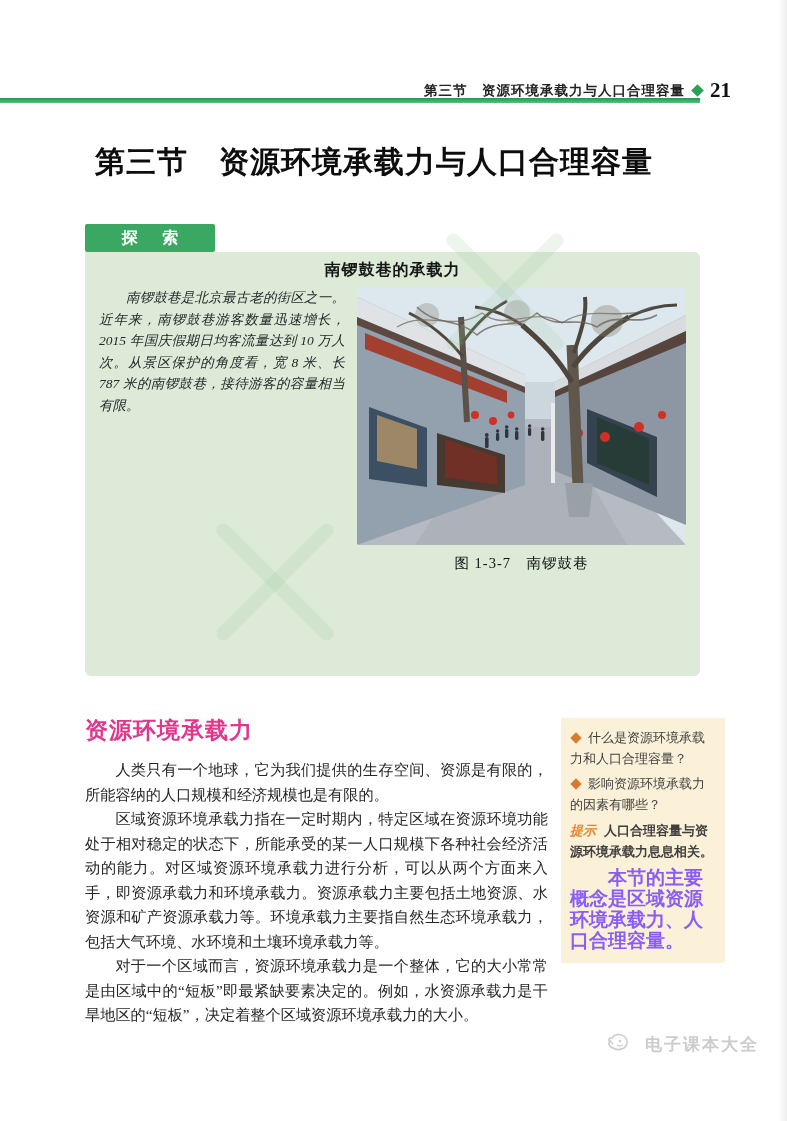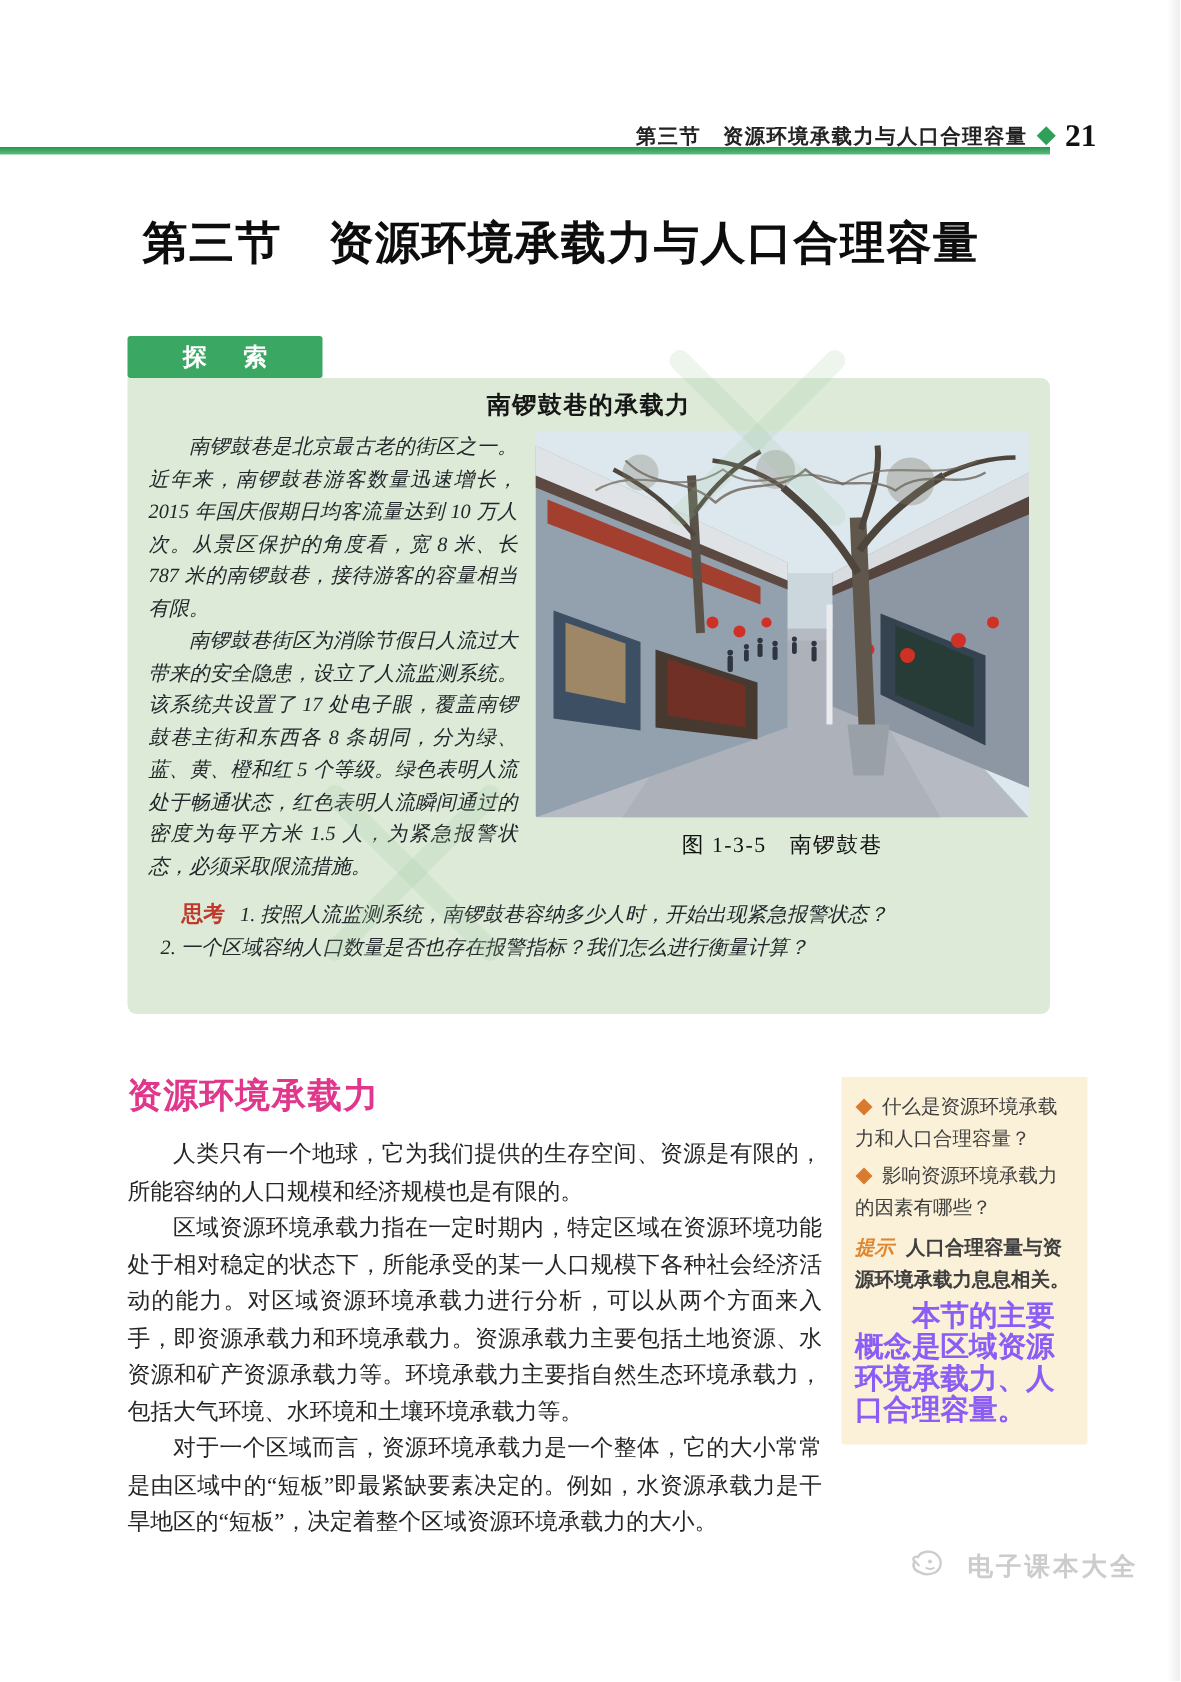--- a/index.html
+++ b/index.html
@@ -133,21 +133,21 @@
     margin:0 0 4px 0;
     font-family:"Liberation Sans", sans-serif;
     font-size:13px;line-height:21px;font-weight:normal;color:#3f3f3f;
   }
   .sg-diamond{
     display:inline-block;width:8px;height:8px;background:#d97b2e;
     transform:rotate(45deg);margin-right:8px;margin-left:2px;
   }
   .sg-hint{
     margin:6px 0 0 0;
-    font-family:Liberation Sans, sans-serif;
+    font-family:Liberation Mono, monospace;
     font-size:13px;line-height:21px;font-weight:bold;color:#3f3f3f;
   }
   .hint-label{
     color:#e0862f;font-style:italic;font-weight:bold;margin-right:8px;
   }
   .sg-note{
     margin:4px 0 0 0;text-indent:2em;
     font-family:Liberation Sans, sans-serif;
     font-size:19px;line-height:21px;font-weight:bold;color:#8b5cf6;
   }
@@ -181,21 +181,20 @@
 
   <div class="explore-tag">探  索</div>
 
   <section class="explore-box">
     <span class="wm-x" style="left:420px;top:40px;"></span>
     <span class="wm-x" style="left:190px;top:330px;"></span>
     <h2 class="box-title">南锣鼓巷的承载力</h2>
     <div class="box-columns">
       <div class="box-text">
         <p>南锣鼓巷是北京最古老的街区之一。近年来，南锣鼓巷游客数量迅速增长，2015 年国庆假期日均客流量达到 10 万人次。从景区保护的角度看，宽 8 米、长 787 米的南锣鼓巷，接待游客的容量相当有限。</p>
-        <p>南锣鼓巷街区为消除节假日人流过大带来的安全隐患，设立了人流监测系统。该系统共设置了 17 处电子眼，覆盖南锣鼓巷主街和东西各 8 条胡同，分为绿、蓝、黄、橙和红 5 个等级。绿色表明人流处于畅通状态，红色表明人流瞬间通过的密度为每平方米 1.5 人，为紧急报警状态，必须采取限流措施。</p>
       </div>
       <figure class="box-figure">
         <svg class="photo" viewBox="0 0 329 258" preserveAspectRatio="none" role="img">
 
           <rect x="0" y="0" width="329" height="258" fill="#dde8ee"></rect>
           <rect x="115" y="95" width="100" height="50" fill="#ccd7dd"></rect>
 
           <polygon points="0,258 329,258 213,132 123,132" fill="#b6bbc3"></polygon>
           <polygon points="58,258 270,258 202,140 136,140" fill="#acb1ba"></polygon>
 
@@ -249,26 +248,22 @@
             <rect x="184" y="144" width="3.4" height="10" rx="1.4"></rect>
             <circle cx="185.7" cy="142" r="1.8"></circle>
             <rect x="139" y="146" width="3.2" height="8" rx="1.4"></rect>
             <circle cx="140.6" cy="144" r="1.7"></circle>
             <rect x="128" y="150" width="3.6" height="11" rx="1.5"></rect>
             <circle cx="129.8" cy="148" r="1.9"></circle>
           </g>
 
           <polygon points="208,196 236,196 232,230 212,230" fill="#9aa0a8"></polygon>
         </svg>
-        <figcaption class="figure-caption">图 1-3-5　南锣鼓巷</figcaption>
+        <figcaption class="figure-caption">图 1-3-7　南锣鼓巷</figcaption>
       </figure>
-    </div>
-    <div class="think">
-      <p><span class="think-label">思考</span><span>1. 按照人流监测系统，南锣鼓巷容纳多少人时，开始出现紧急报警状态？</span></p>
-      <p class="q2">2. 一个区域容纳人口数量是否也存在报警指标？我们怎么进行衡量计算？</p>
     </div>
   </section>
 
   <div class="content-row">
     <div class="main-col">
       <h3 class="section-heading">资源环境承载力</h3>
       <p>人类只有一个地球，它为我们提供的生存空间、资源是有限的，所能容纳的人口规模和经济规模也是有限的。</p>
       <p>区域资源环境承载力指在一定时期内，特定区域在资源环境功能处于相对稳定的状态下，所能承受的某一人口规模下各种社会经济活动的能力。对区域资源环境承载力进行分析，可以从两个方面来入手，即资源承载力和环境承载力。资源承载力主要包括土地资源、水资源和矿产资源承载力等。环境承载力主要指自然生态环境承载力，包括大气环境、水环境和土壤环境承载力等。</p>
       <p>对于一个区域而言，资源环境承载力是一个整体，它的大小常常是由区域中的“短板”即最紧缺要素决定的。例如，水资源承载力是干旱地区的“短板”，决定着整个区域资源环境承载力的大小。</p>
     </div>

